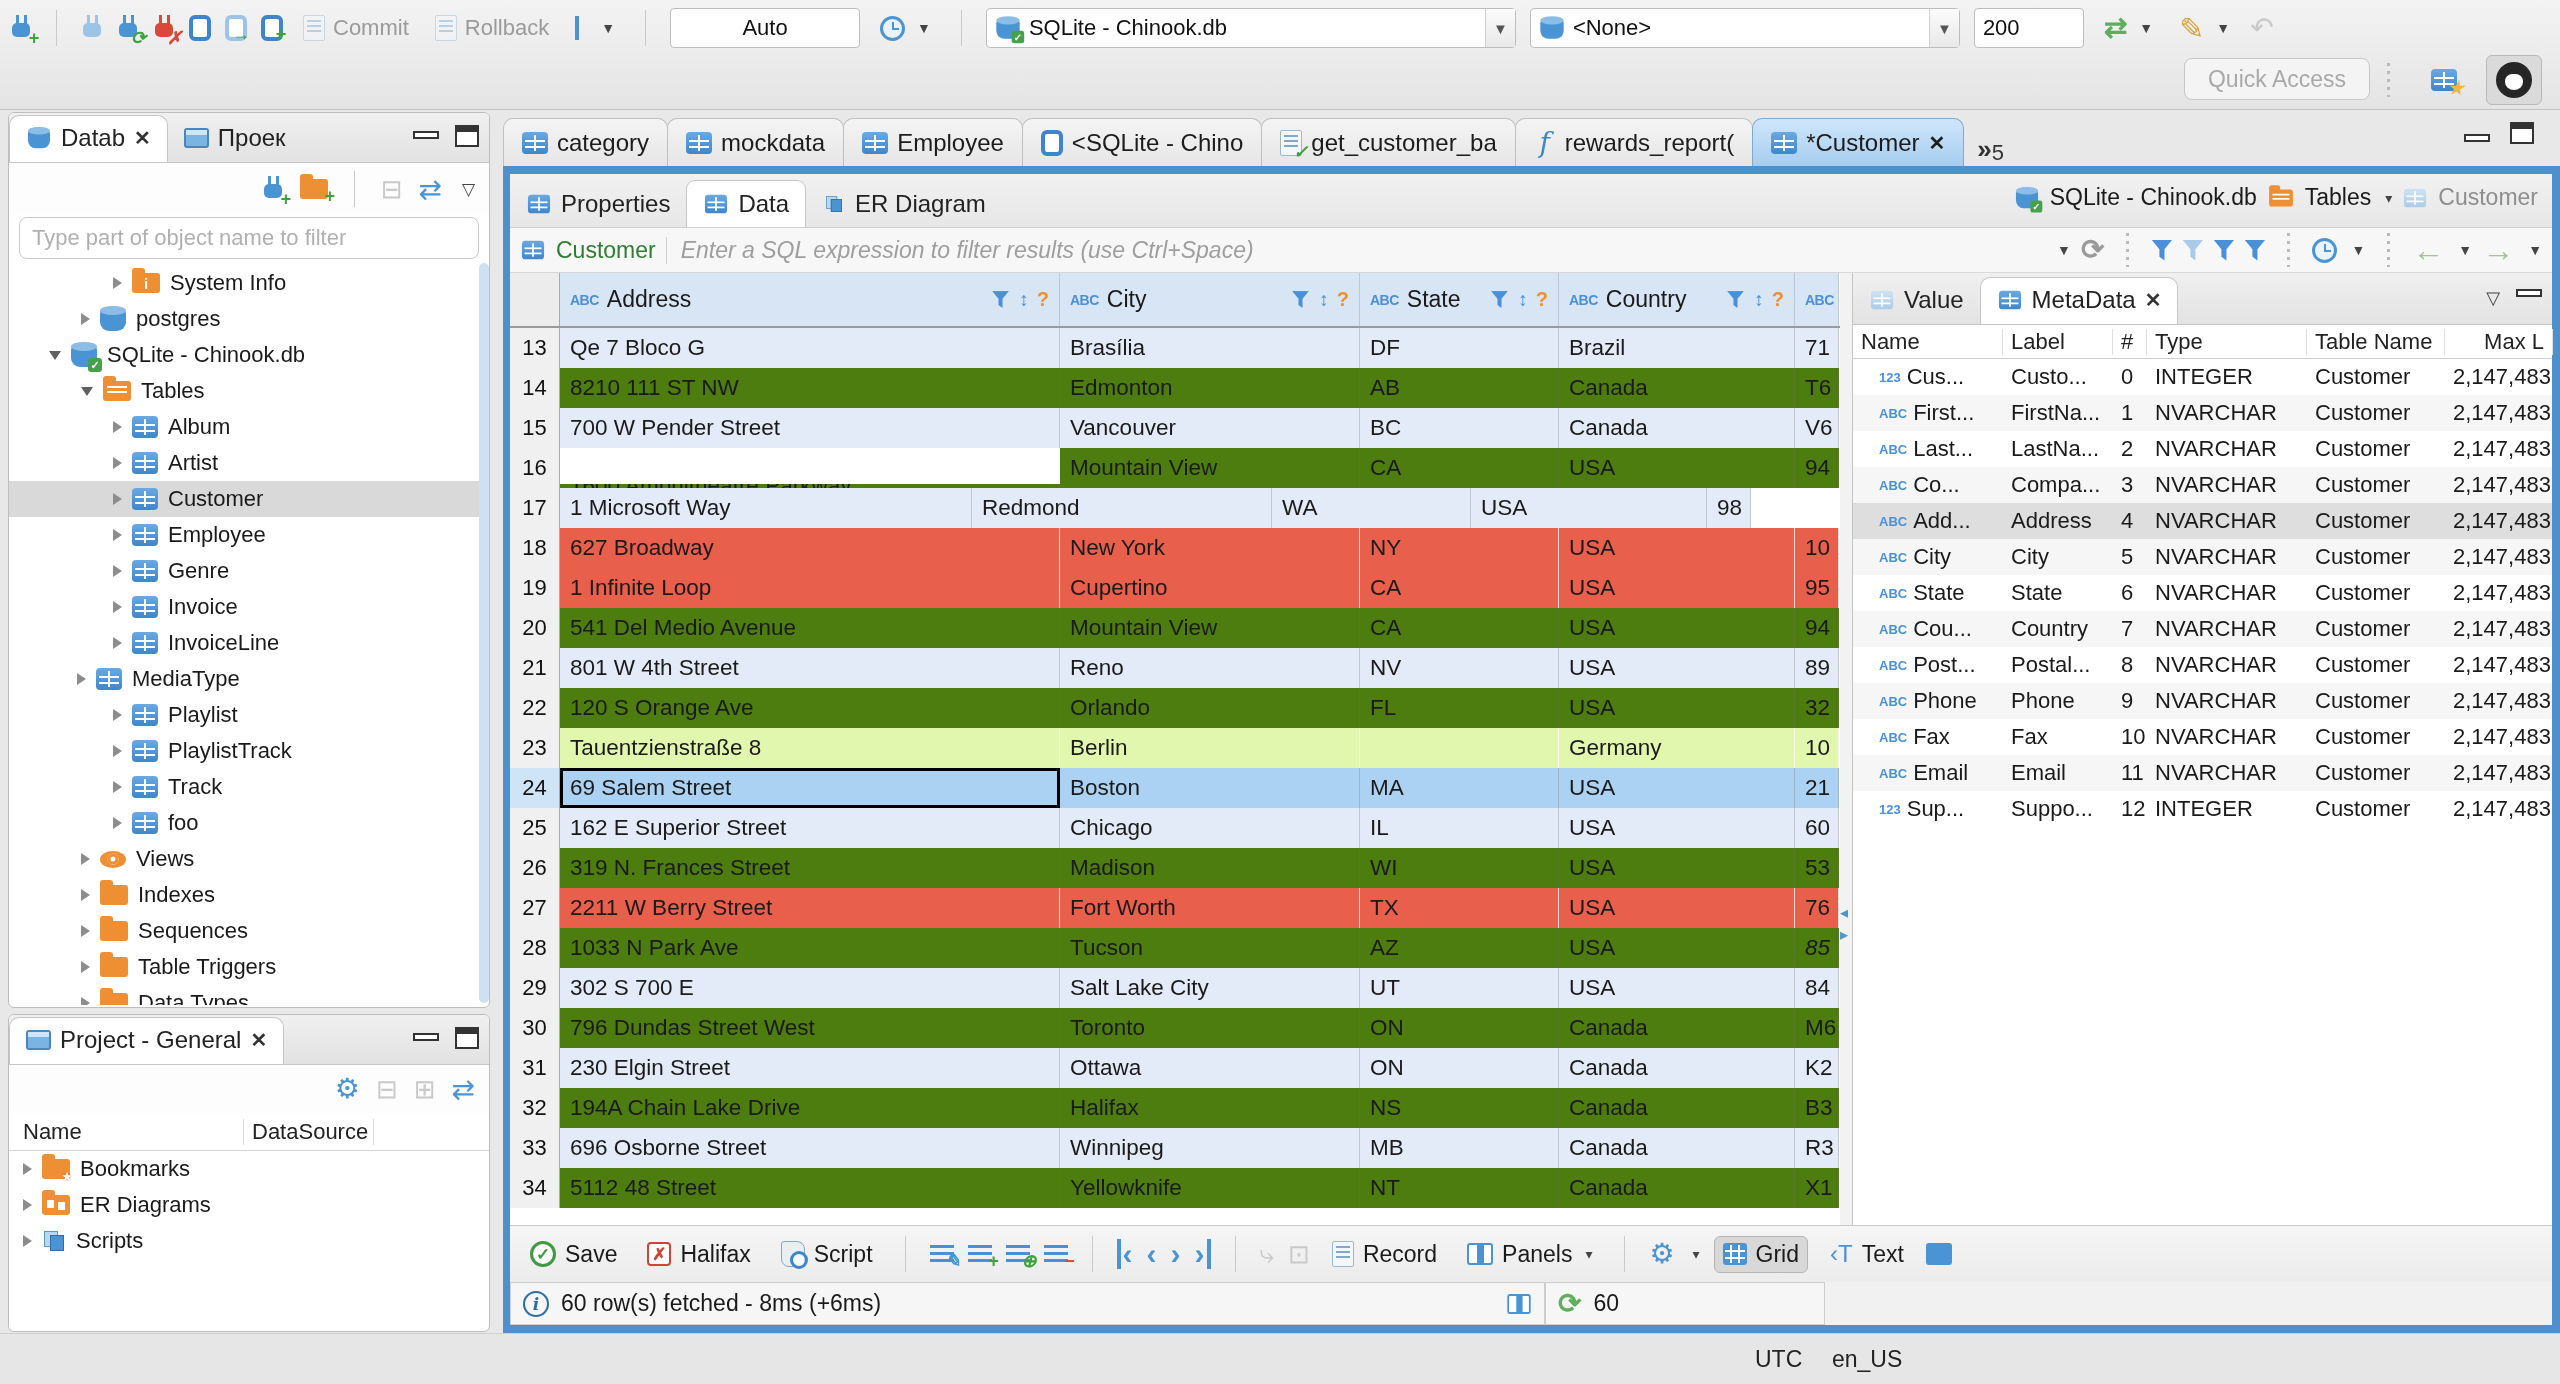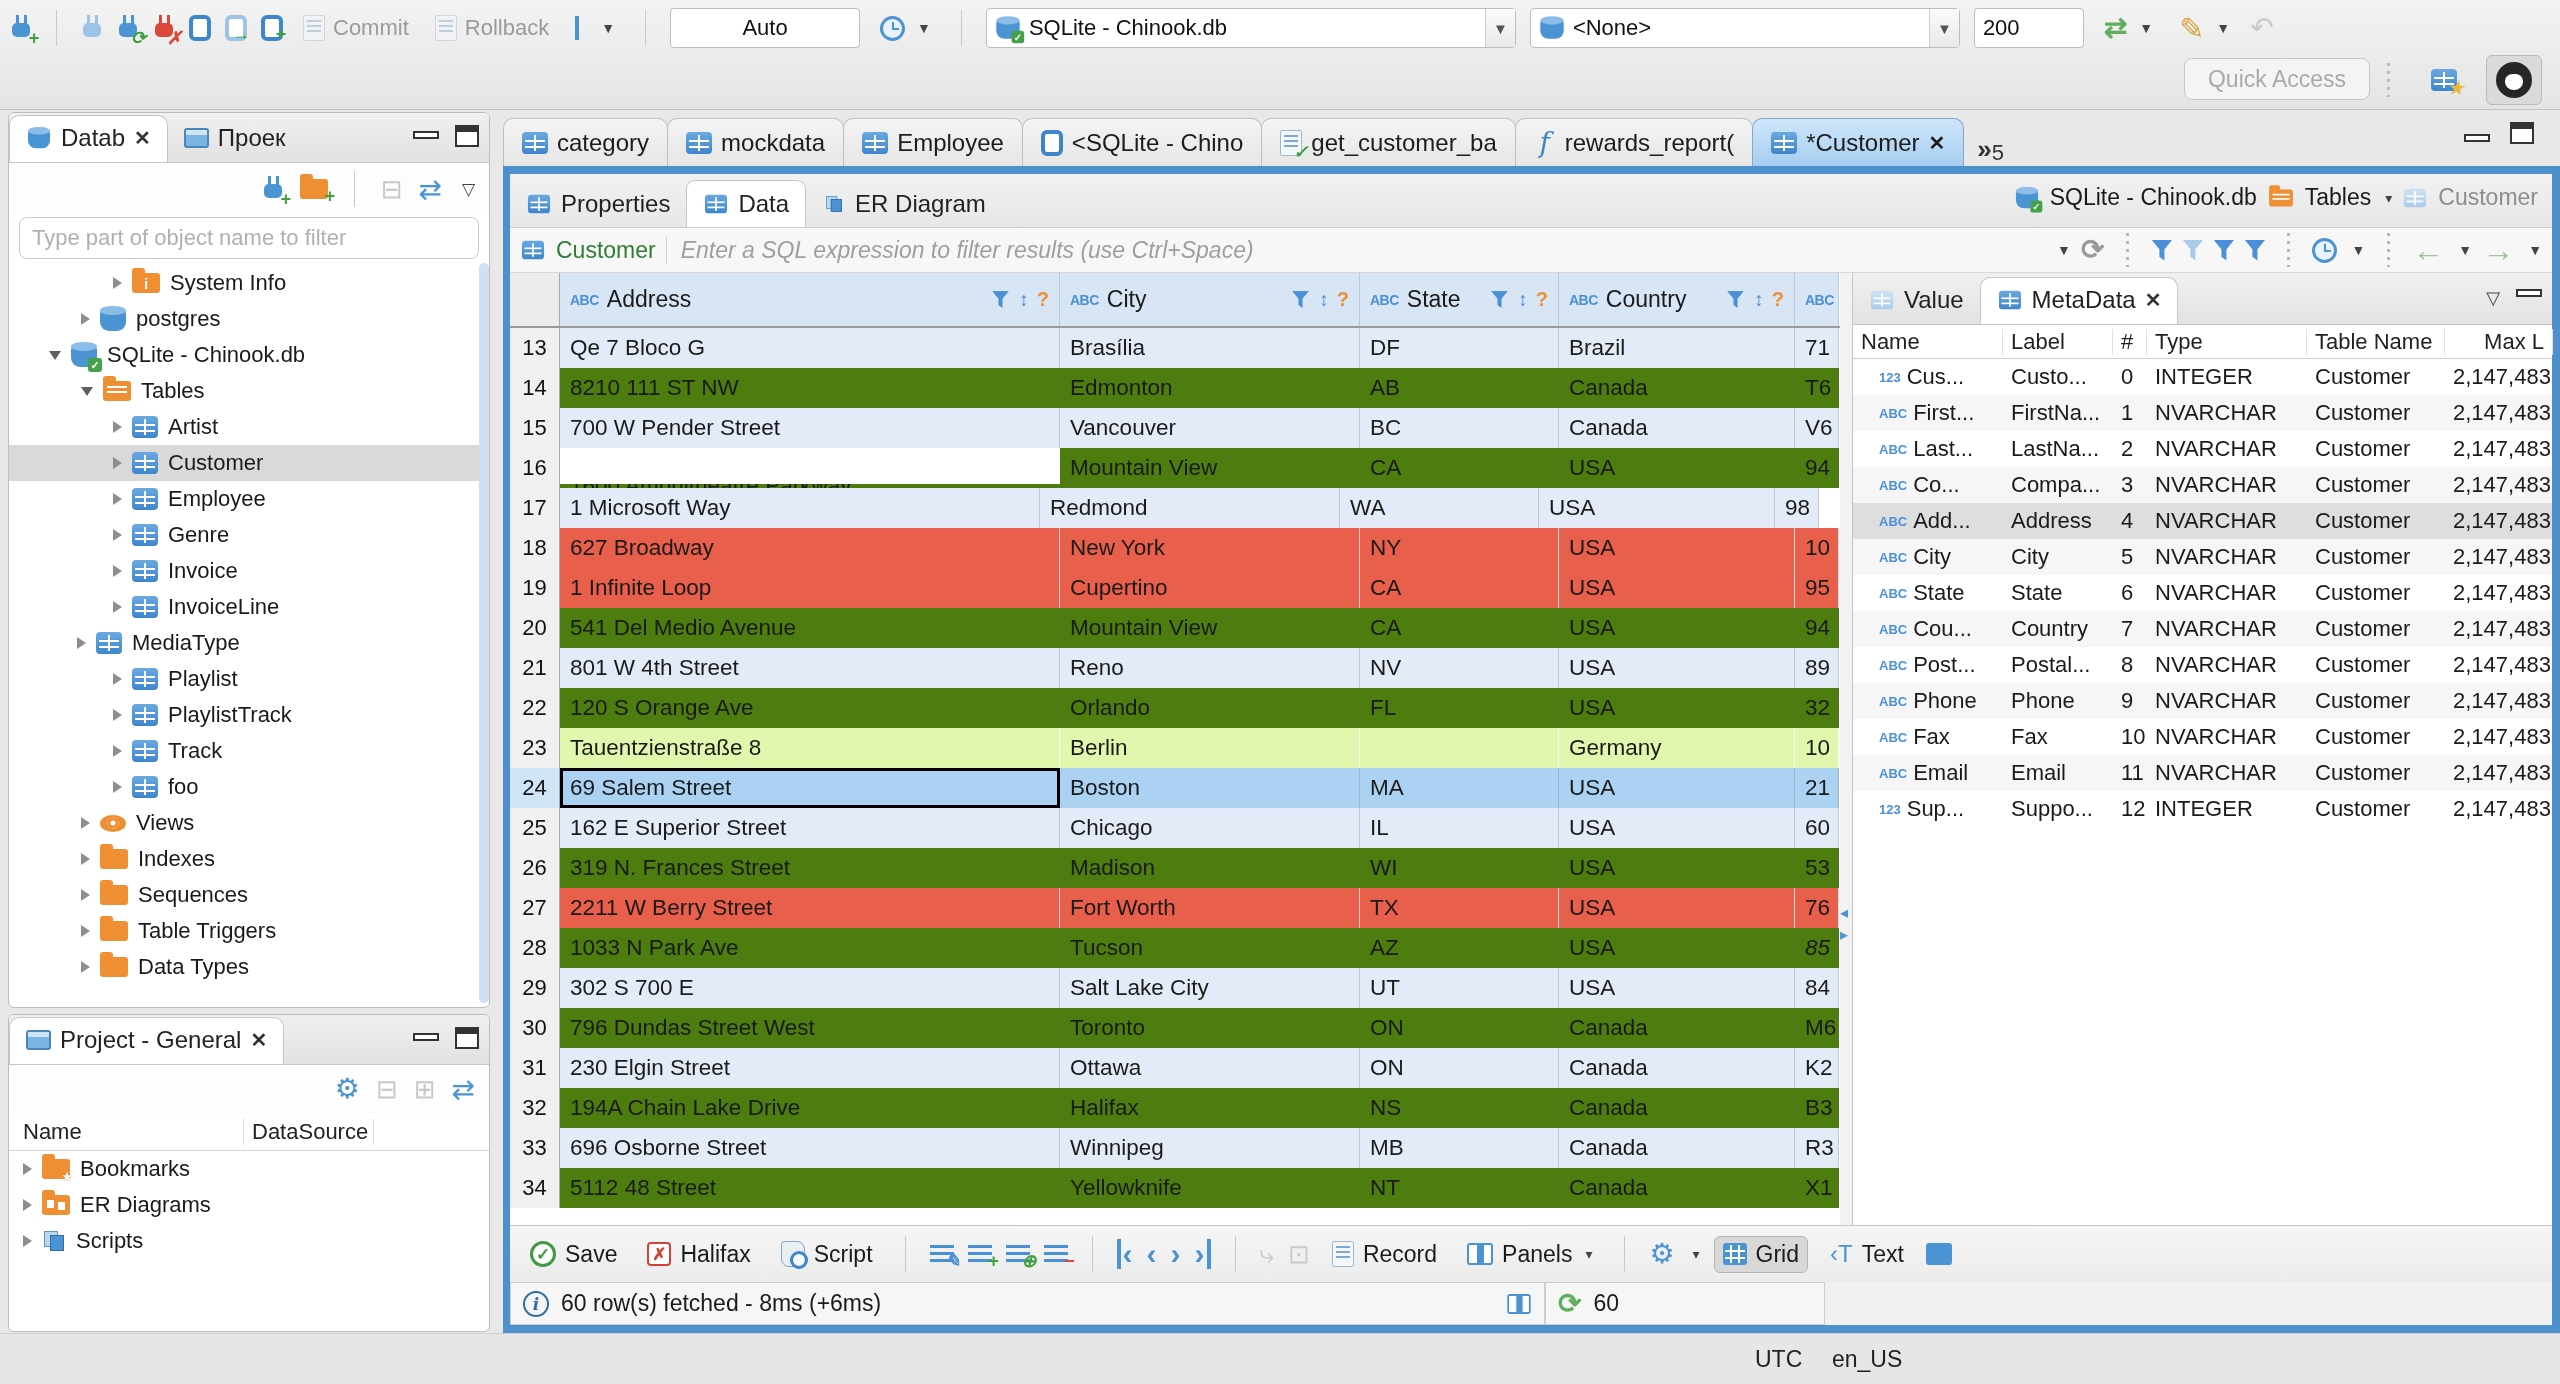--- a/index.html
+++ b/index.html
@@ -326,20 +326,25 @@
           <span>SQLite - Chinook.db</span>
         </div>
         <div class="trow" style="padding-left: 72px;">
           <span class="tri-d"></span>
           <span class="ic icf tbl"></span>
           <span>Tables</span>
         </div>
         <div class="trow" style="padding-left: 104px;">
           <span class="tri-r"></span>
           <span class="ic ict"></span>
+          <span>Album</span>
+        </div>
+        <div class="trow" style="padding-left: 104px;">
+          <span class="tri-r"></span>
+          <span class="ic ict"></span>
           <span>Artist</span>
         </div>
         <div class="trow sel" style="padding-left: 104px;">
           <span class="tri-r"></span>
           <span class="ic ict"></span>
           <span>Customer</span>
         </div>
         <div class="trow" style="padding-left: 104px;">
           <span class="tri-r"></span>
           <span class="ic ict"></span>
@@ -612,21 +617,21 @@
         <div class="grow white">
           <div class="gutter">16</div>
           <div class="gc" style="width: 500px; margin-top: 36px;">1600 Amphitheatre Parkway</div>
           <div class="gc" style="width: 300px;">Mountain View</div>
           <div class="gc" style="width: 199px;">CA</div>
           <div class="gc" style="width: 236px;">USA</div>
           <div class="gc" style="width: 44px;">94</div>
         </div>
         <div class="grow alt">
           <div class="gutter">17</div>
-          <div class="gc" style="width: 480px;">1 Microsoft Way</div>
+          <div class="gc" style="width: 412px;">1 Microsoft Way</div>
           <div class="gc" style="width: 300px;">Redmond</div>
           <div class="gc" style="width: 199px;">WA</div>
           <div class="gc" style="width: 236px;">USA</div>
           <div class="gc" style="width: 44px;">98</div>
         </div>
         <div class="grow red">
           <div class="gutter">18</div>
           <div class="gc" style="width: 500px;">627 Broadway</div>
           <div class="gc" style="width: 300px;">New York</div>
           <div class="gc" style="width: 199px;">NY</div>

